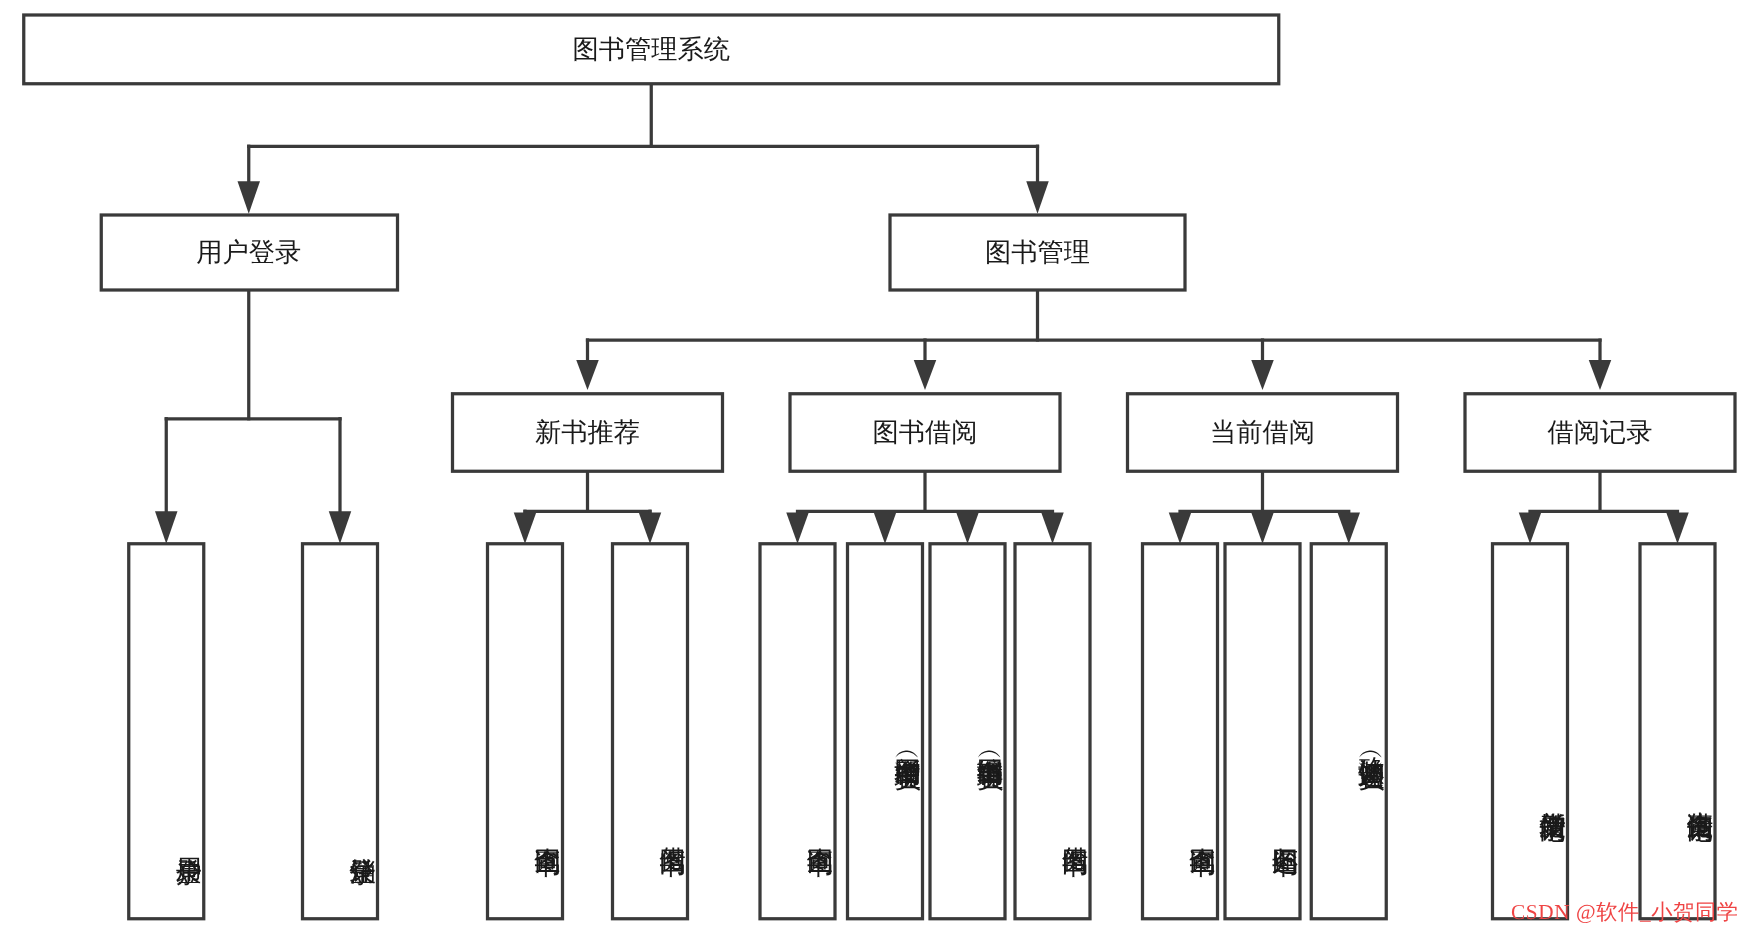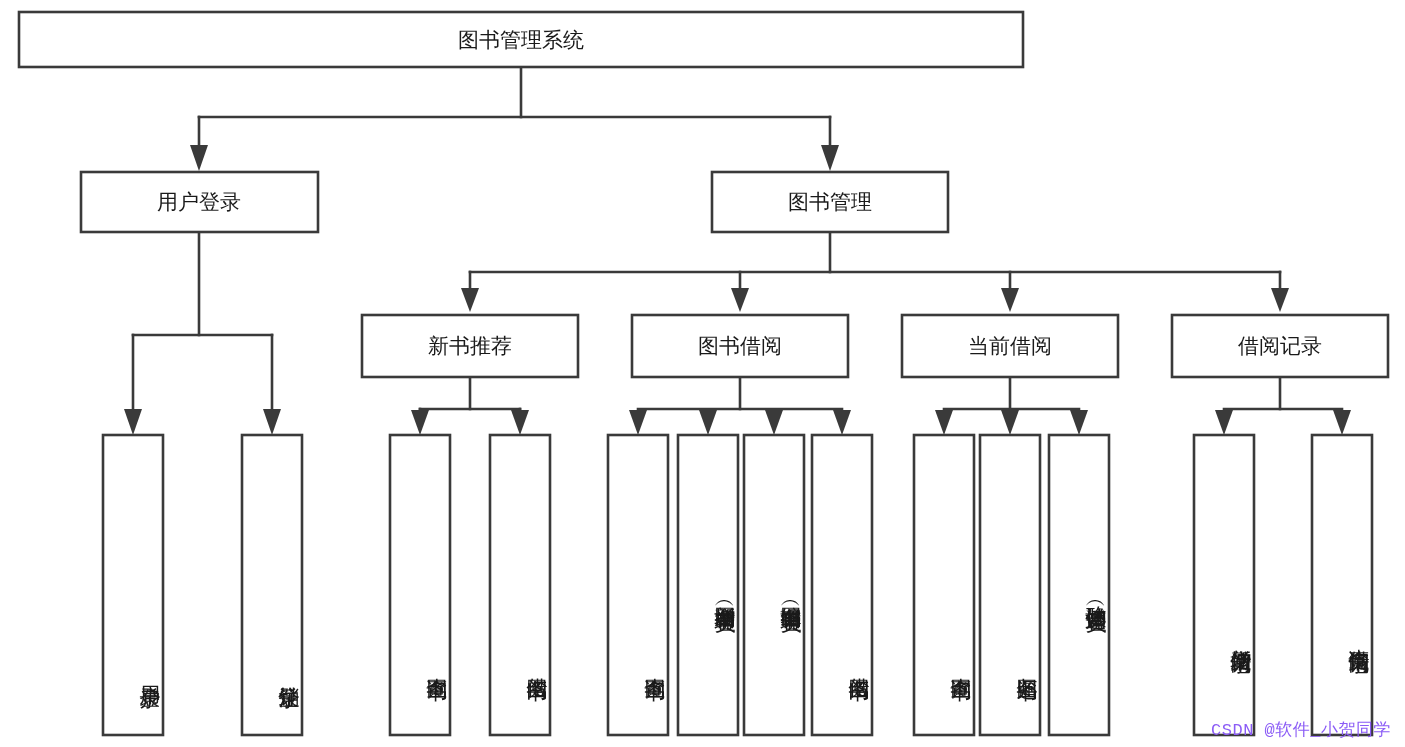--- a/index.html
+++ b/index.html
@@ -61,23 +61,23 @@
     display: flex;
     align-items: flex-start;
     justify-content: center;
     white-space: nowrap;
     pointer-events: none;
   }
   .watermark {
     position: absolute;
     right: 14px;
     bottom: 6px;
-    font-family: Liberation Mono, monospace;
+    font-family: Liberation Serif, serif;
     font-size: 17px;
-    color: #8b5cf6;
+    color: #ef4444;
     letter-spacing: 0.5px;
     white-space: nowrap;
   }
 </style>
 </head>
 <body>
 
 <div id="diagram-root">
 
   <svg id="tree-svg" viewBox="0 0 1405 747">

